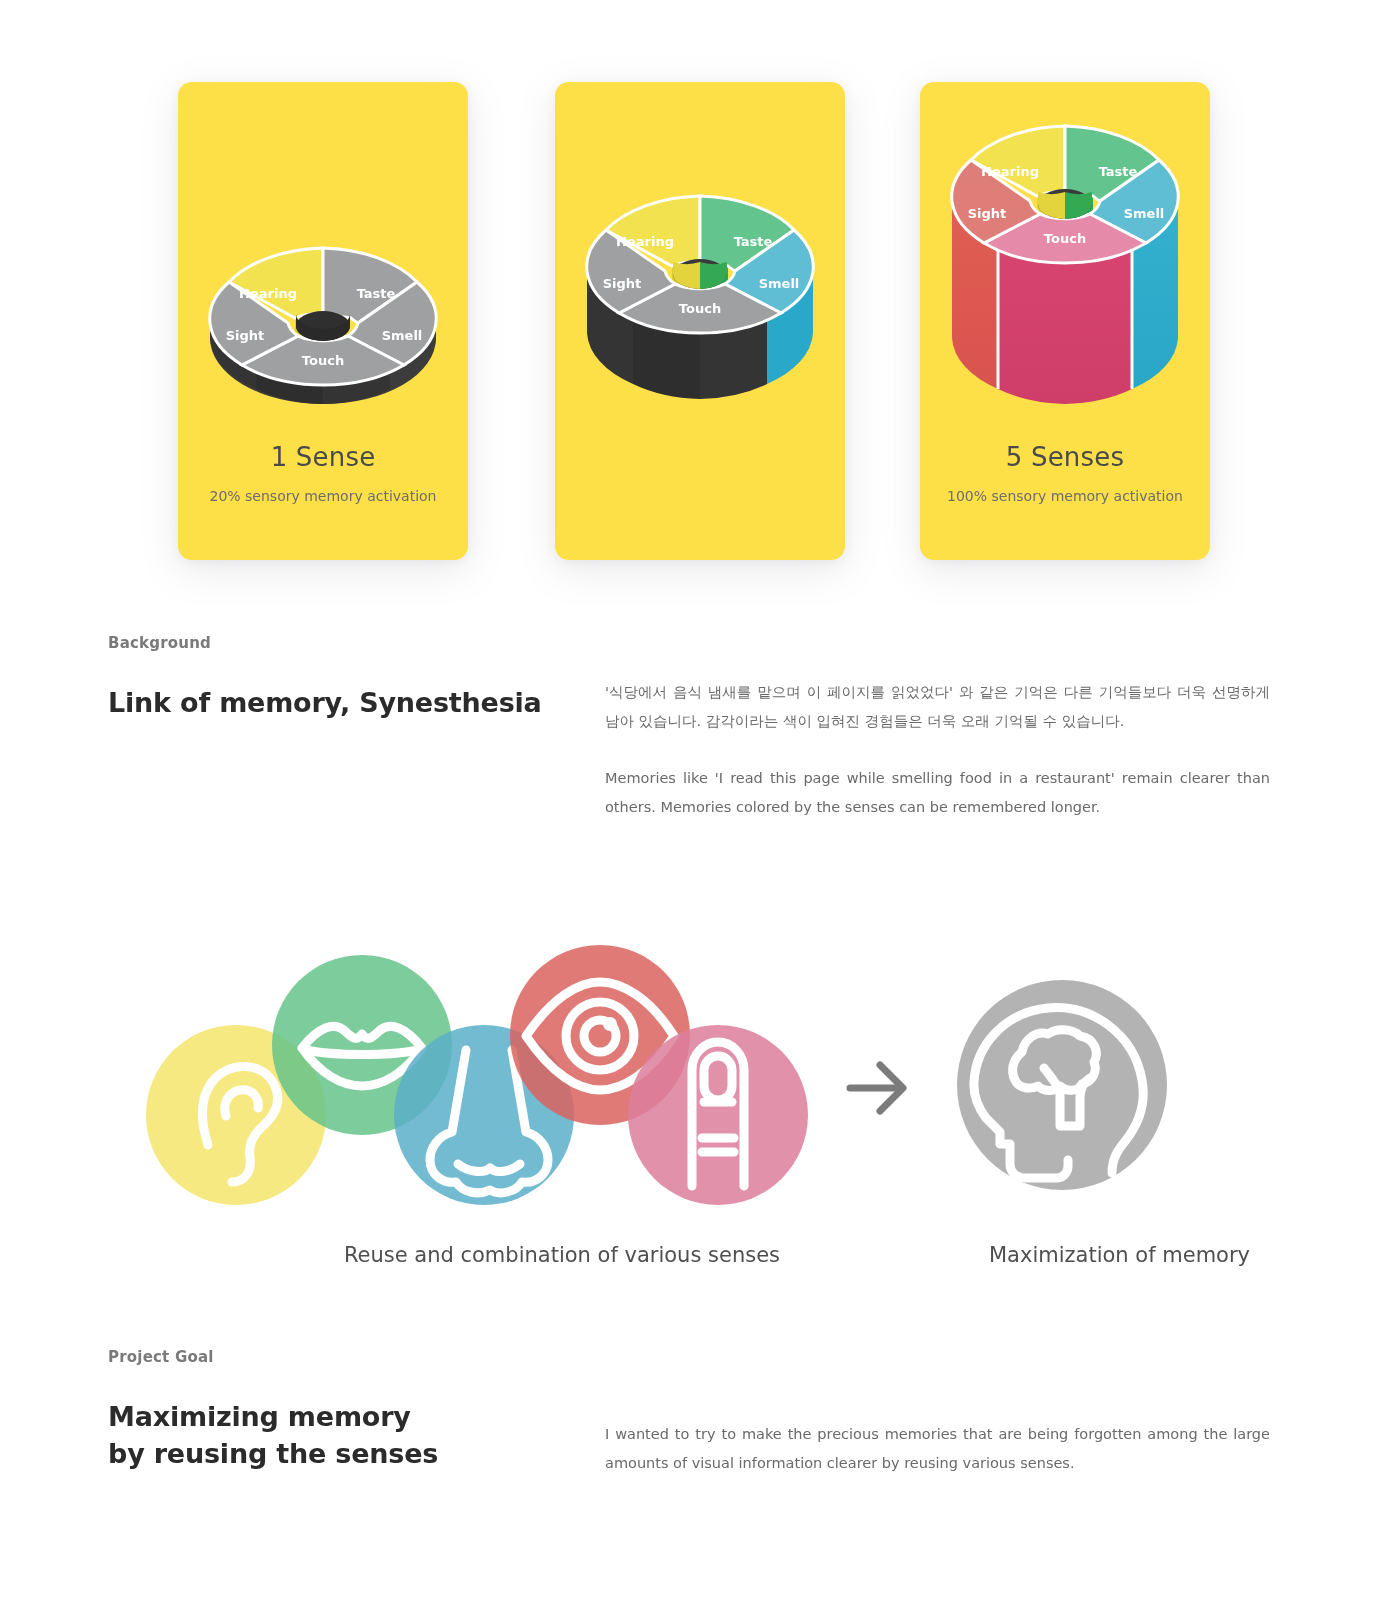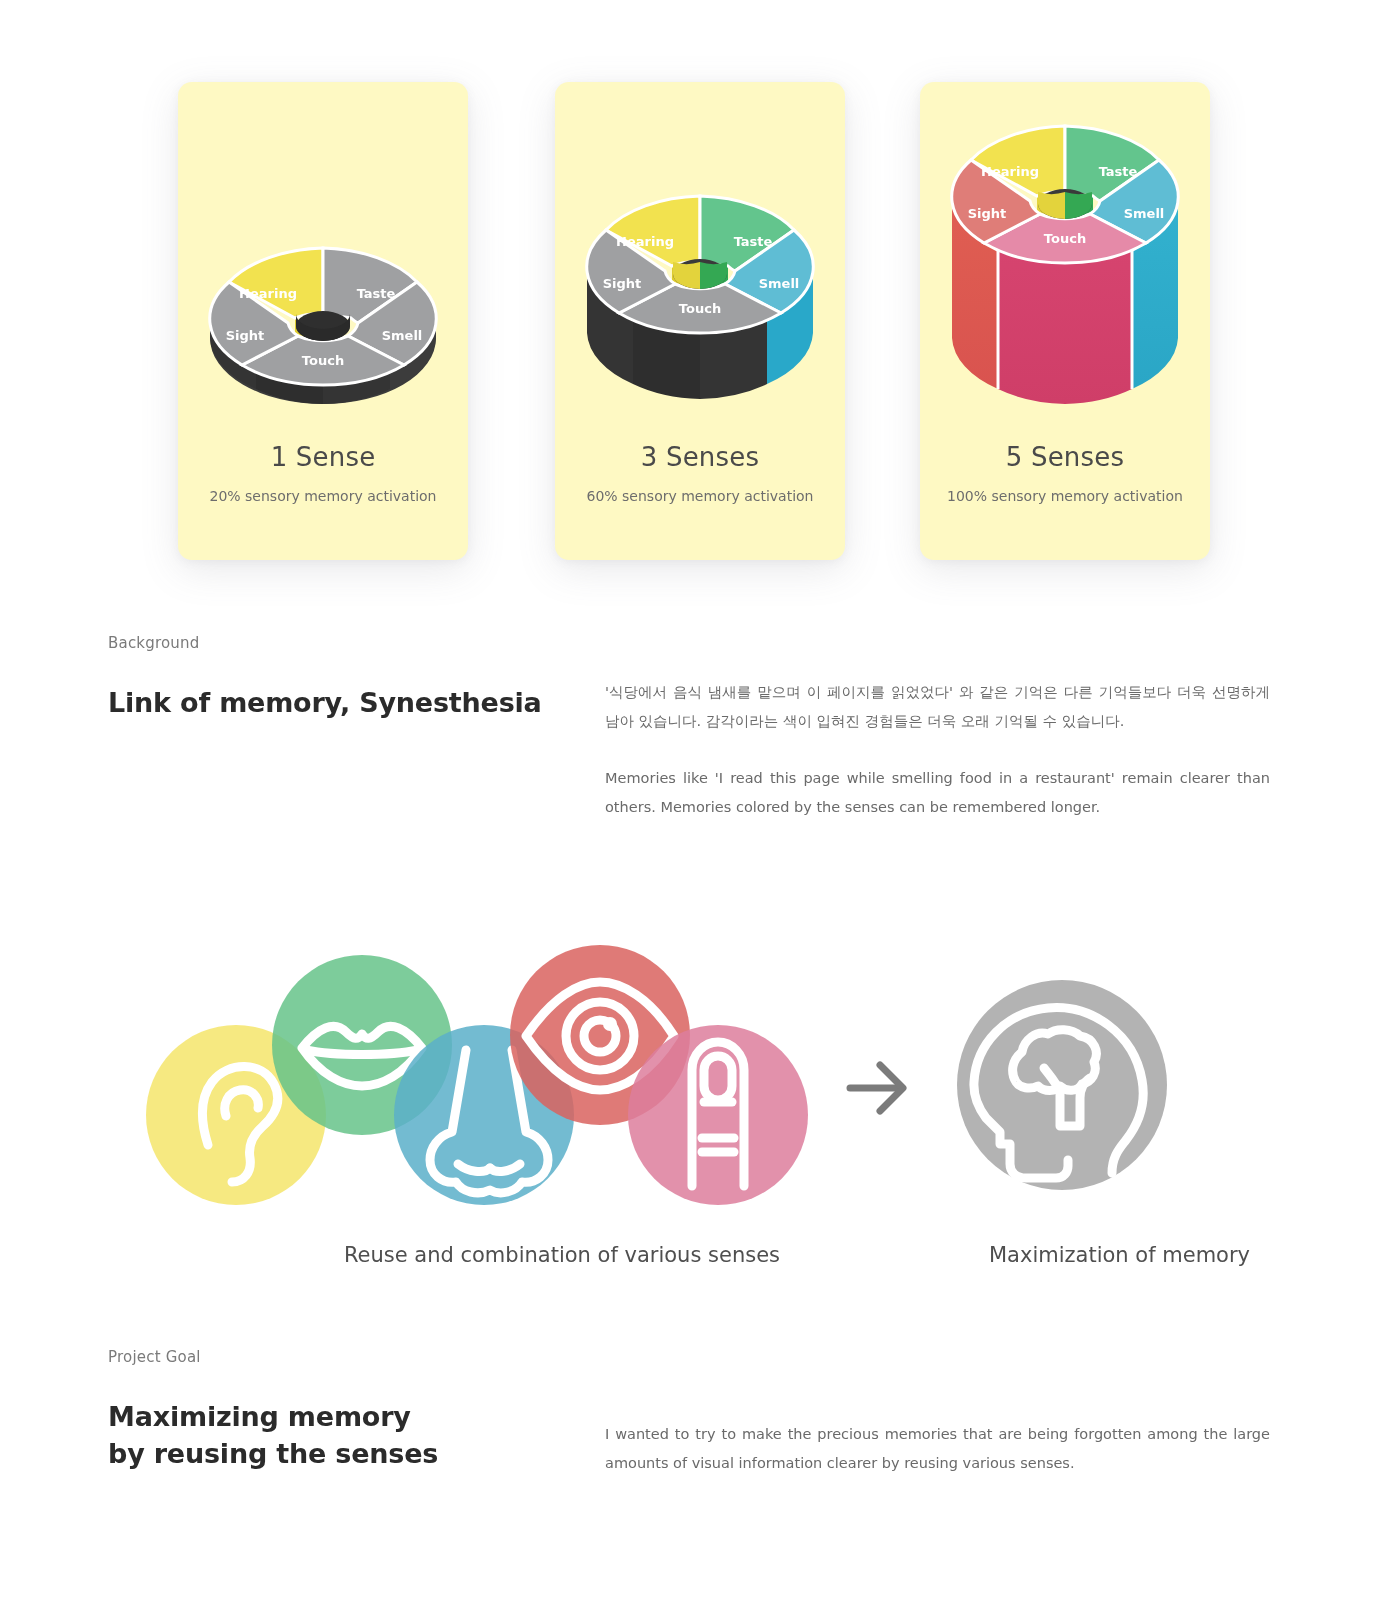--- a/index.html
+++ b/index.html
@@ -9,21 +9,21 @@
     font-family: "Liberation Sans", sans-serif;
     overflow: hidden;
   }
   .page { position: relative; width: 1400px; height: 1604px; }
 
   
   .cards-row { position: absolute; left: 0; top: 0; width: 1400px; height: 600px; }
   .card {
     position: absolute; top: 82px;
     width: 290px; height: 478px;
-    background: #fef9c3;
+    background: #fde047;
     border-radius: 14px;
     box-shadow: 0 10px 38px rgba(120,120,130,0.16), 0 2px 10px rgba(120,120,130,0.08);
   }
   .card.c1 { left: 178px; }
   .card.c2 { left: 555px; }
   .card.c3 { left: 920px; }
 
   .card-stage { position: absolute; left: 0; right: 0; top: 0; height: 360px; }
   .card-caption {
     position: absolute; left: 0; right: 0; bottom: 56px;
@@ -50,21 +50,21 @@
     font-family: "DejaVu Sans", sans-serif;
     font-weight: bold; fill: #ffffff;
     text-anchor: middle; dominant-baseline: middle;
   }
 
   
   .section { position: absolute; left: 0; width: 1400px; }
   .sec-left { position: absolute; left: 108px; width: 470px; }
   .kicker {
     font-family: "DejaVu Sans", sans-serif;
-    font-size: 15px; font-weight: normal; color: #7a7a7a;
+    font-size: 15px; font-weight: bold; color: #7a7a7a;
     letter-spacing: 0.2px;
   }
   .headline {
     margin-top: 32px;
     font-family: "DejaVu Sans", sans-serif;
     font-size: 27px; font-weight: bold; color: #2b2b2b;
     line-height: 1.38; letter-spacing: -0.2px;
   }
   .sec-right { position: absolute; left: 605px; width: 665px; margin-top: 44px; }
   .body-ko, .body-en {
@@ -167,24 +167,20 @@
               <path d="M98,100 A27,15 0 0 0 125,115 L125,88 A27,15 0 0 1 98,88 Z" fill="#e3d33c"></path>
               <path d="M125,115 A27,15 0 0 0 152,100 L152,88 A27,15 0 0 1 125,88 Z" fill="#34a853"></path>
               <text class="seg-label" x="70" y="68" font-size="13">Hearing</text>
               <text class="seg-label" x="178" y="68" font-size="13">Taste</text>
               <text class="seg-label" x="204" y="110" font-size="13">Smell</text>
               <text class="seg-label" x="125" y="135" font-size="13">Touch</text>
               <text class="seg-label" x="47" y="110" font-size="13">Sight</text>
             </g>
           </svg>
         </div>
-      </div>
-      <div class="card-caption">
-        <div class="card-title">3 Senses</div>
-        <div class="card-sub">60% sensory memory activation</div>
       </div>
     </div>
 
     <div class="card c3">
       <div class="card-stage">
         <div class="donut-wrap w3">
           <svg width="250" height="310" viewBox="0 0 250 310">
             <defs>
               <clipPath id="cl3">
                   <rect x="0" y="0" width="250" height="310"></rect>

